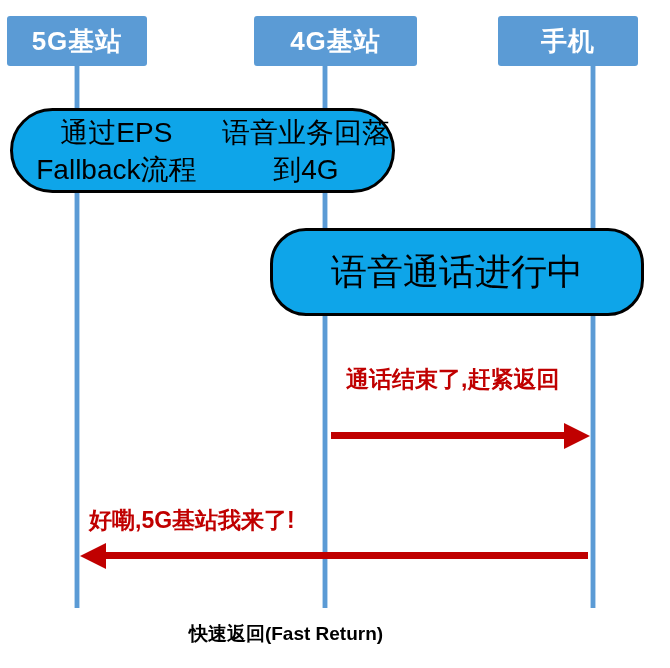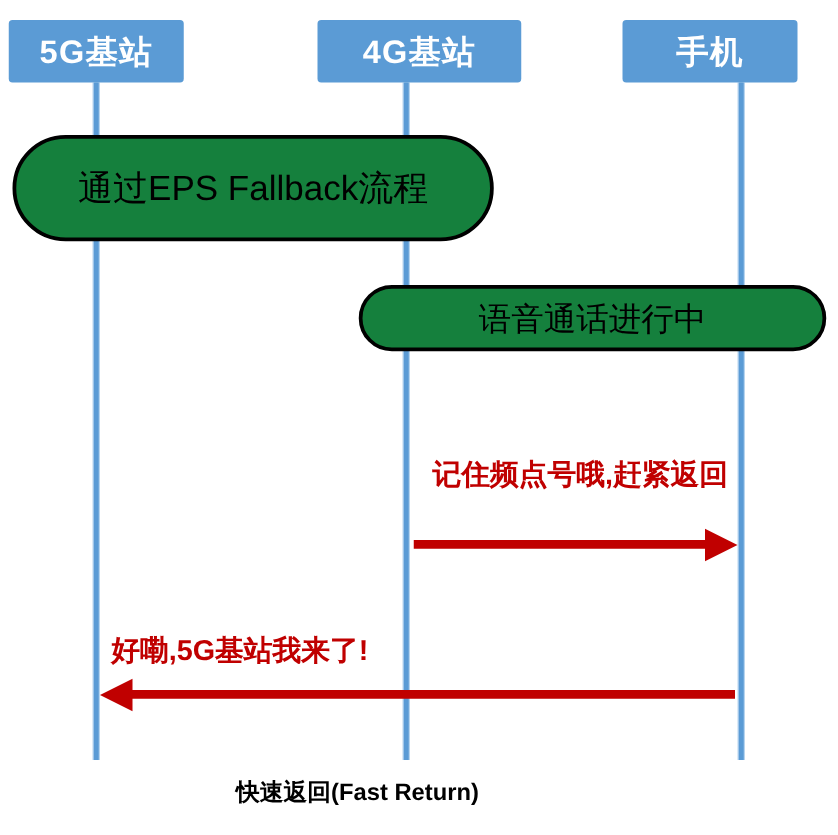--- a/index.html
+++ b/index.html
@@ -40,41 +40,41 @@
     box-shadow: 1px 0 0 #b8d5ef, -1px 0 0 #b8d5ef;
     z-index: 1;
   }
   .lifeline1 { left: 75px; }
   .lifeline2 { left: 323px; }
   .lifeline3 { left: 591px; }
   
   .note {
     position: absolute;
     box-sizing: border-box;
-    background: #15803d;
+    background: #0ea5e9;
     border: 3px solid #000000;
     color: #000000;
     display: flex;
     flex-direction: row;
     align-items: center;
     justify-content: center;
     text-align: center;
     z-index: 3;
   }
   .note1 {
     left: 10px; top: 108px;
     width: 385px; height: 85px;
     border-radius: 44px;
     font-size: 28px; line-height: 37px;
   }
   .note2 {
-    left: 287px; top: 228px;
-    width: 374px; height: 53px;
+    left: 270px; top: 228px;
+    width: 374px; height: 88px;
     border-radius: 36px;
-    font-size: 26px; line-height: 34px;
+    font-size: 36px; line-height: 34px;
   }
   
   .msg-text {
     position: absolute;
     color: #C00000;
     font-weight: bold;
     font-size: 23px;
     line-height: 27px;
     white-space: nowrap;
     z-index: 4;
@@ -125,28 +125,29 @@
   </div>
   <div class="actor actor2">
     <span>4G基站</span>
   </div>
   <div class="actor actor3">
     <span>手机</span>
   </div>
 
   <div class="note note1">
     <span>通过EPS Fallback流程</span>
+    <span>语音业务回落到4G</span>
   </div>
 
   <div class="note note2">
     <span>语音通话进行中</span>
   </div>
 
   <div class="msg-text msg1-text">
-    <div>记住频点号哦,赶紧返回</div>
+    <div>通话结束了,赶紧返回</div>
   </div>
   <div class="arrow-line arrow1-line"></div>
   <div class="arrow-head arrow1-head"></div>
 
   <div class="msg-text msg2-text">
     <div>好嘞,5G基站我来了!</div>
   </div>
   <div class="arrow-line arrow2-line"></div>
   <div class="arrow-head arrow2-head"></div>
 

